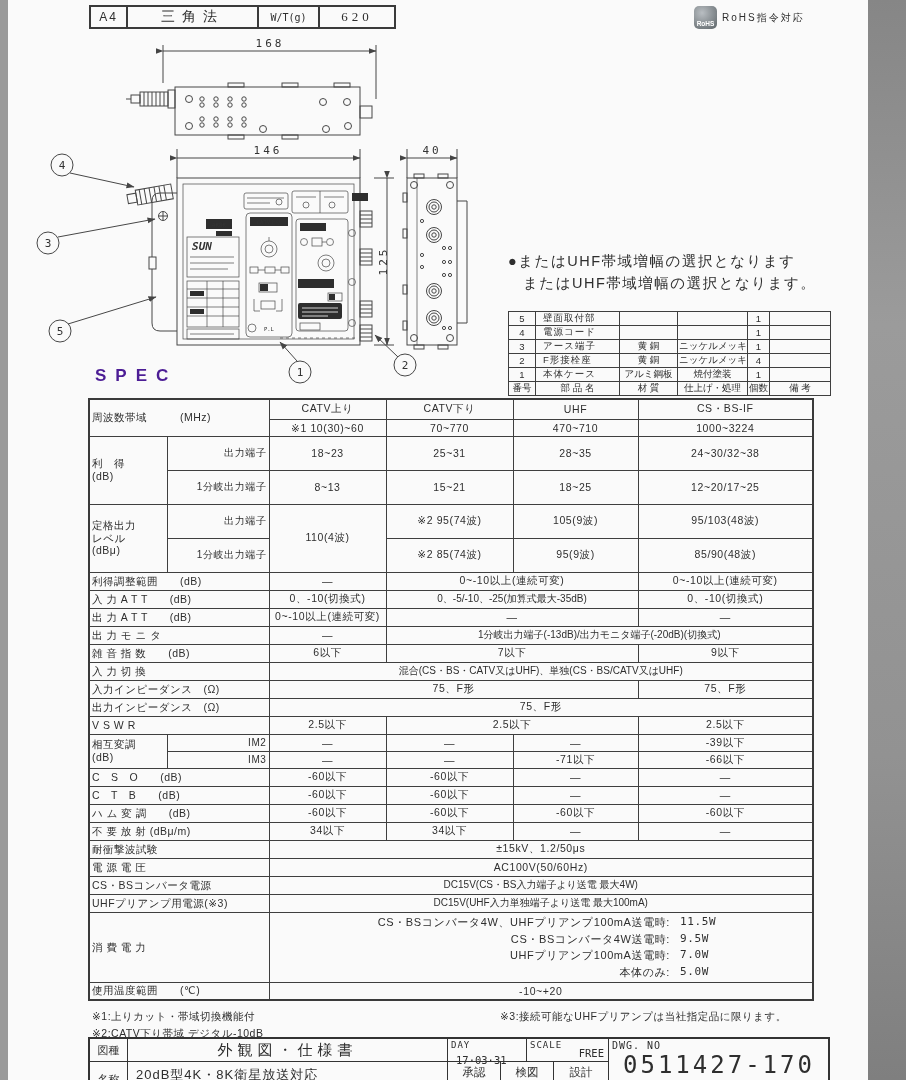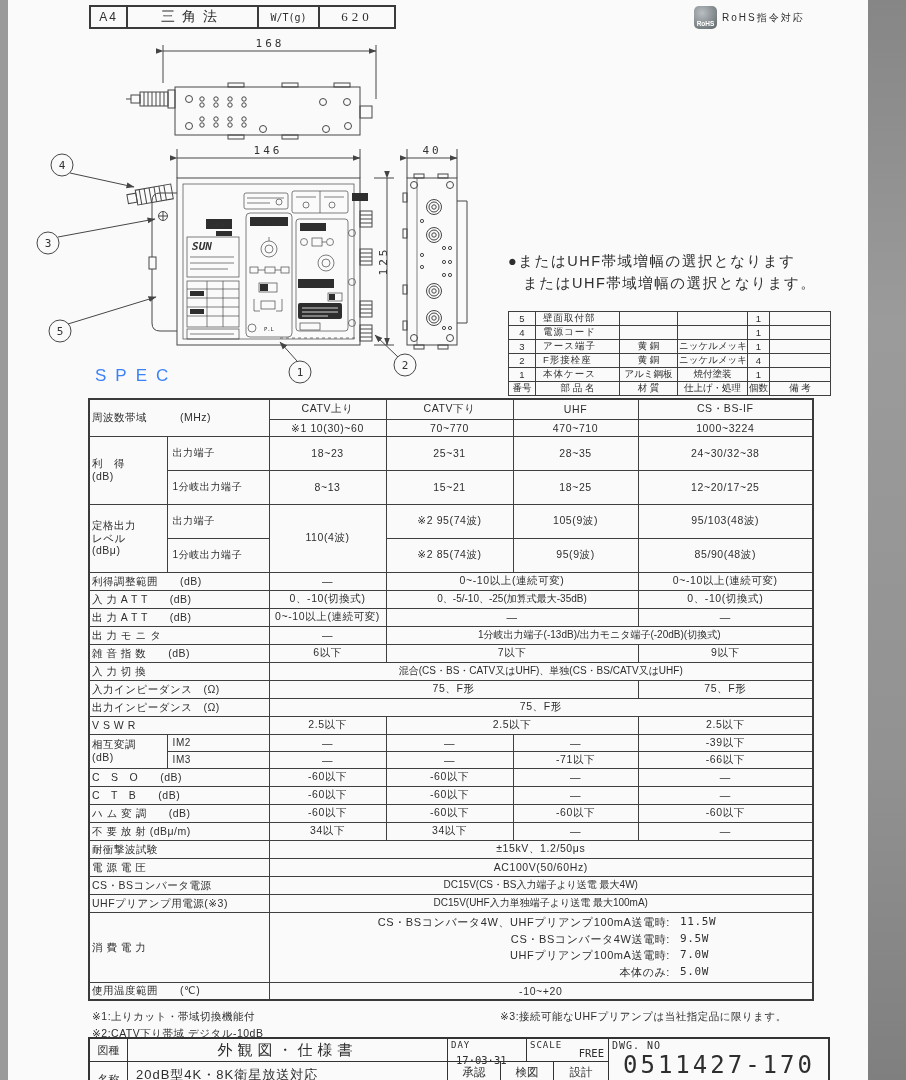--- a/index.html
+++ b/index.html
@@ -18,26 +18,26 @@
   .rohs{position:absolute;left:686px;top:6px;display:flex;align-items:center;gap:5px;}
   .rohs-badge{width:23px;height:23px;border-radius:5px;background:radial-gradient(circle at 35% 30%,#b9bec2,#5d6569);color:#fff;font-size:6.5px;display:flex;align-items:flex-end;justify-content:center;padding-bottom:2px;box-sizing:border-box;font-weight:bold;}
   .rohs-text{font-size:10px;letter-spacing:2px;}
   
   .note{position:absolute;left:500px;top:250px;font-size:14.5px;line-height:22px;letter-spacing:1.5px;}
   .note .l2{padding-left:15px;}
   table.parts{position:absolute;left:500px;top:311px;border-collapse:collapse;table-layout:fixed;width:322px;background:#fafafa;}
   table.parts td{border:1.5px solid #3f3f3f;font-size:9.5px;height:13px;padding:0 1px;text-align:center;white-space:nowrap;overflow:hidden;}
   table.parts td.pname{text-align:left;padding-left:7px;letter-spacing:1px;}
   
-  .spec-title{position:absolute;left:87px;top:366px;font-size:17px;letter-spacing:9px;color:#3b82f6;}
+  .spec-title{position:absolute;left:87px;top:366px;font-size:17px;letter-spacing:9px;color:#4c1d95;font-weight:bold;}
   
   table.spec{position:absolute;left:80px;top:398px;border-collapse:collapse;table-layout:fixed;width:724px;background:#fafafa;border:2px solid #3a3a3a;}
   table.spec td{border:1px solid #3f3f3f;font-size:10.5px;text-align:center;padding:0 2px;letter-spacing:0.6px;overflow:hidden;}
   table.spec td.lbl{text-align:left;white-space:pre-line;line-height:1.2;letter-spacing:0.5px;}
-  table.spec td.sub{text-align:left;padding-left:5px;font-size:10px;}
+  table.spec td.sub{text-align:right;padding-left:5px;font-size:10px;}
   table.spec td.dt{border-top:1px dashed #666;}
   table.spec td.long{font-size:10px;letter-spacing:0;}
   table.spec td.consume{padding-right:16px;}
   .consume .cl{display:flex;justify-content:flex-end;line-height:16.5px;font-size:11px;padding-right:70px;}
   .consume .cv{width:46px;text-align:left;margin-left:10px;font-family:"DejaVu Sans Mono",monospace;}
   
   .fn{position:absolute;font-size:10.5px;letter-spacing:0.5px;line-height:17px;}
   .fn1{left:84px;top:1008px;} .fn3{left:492px;top:1008px;}
   
   .tblock{position:absolute;left:80px;top:1037px;width:742px;height:60px;border:2px solid #333;box-sizing:border-box;background:#fafafa;}

